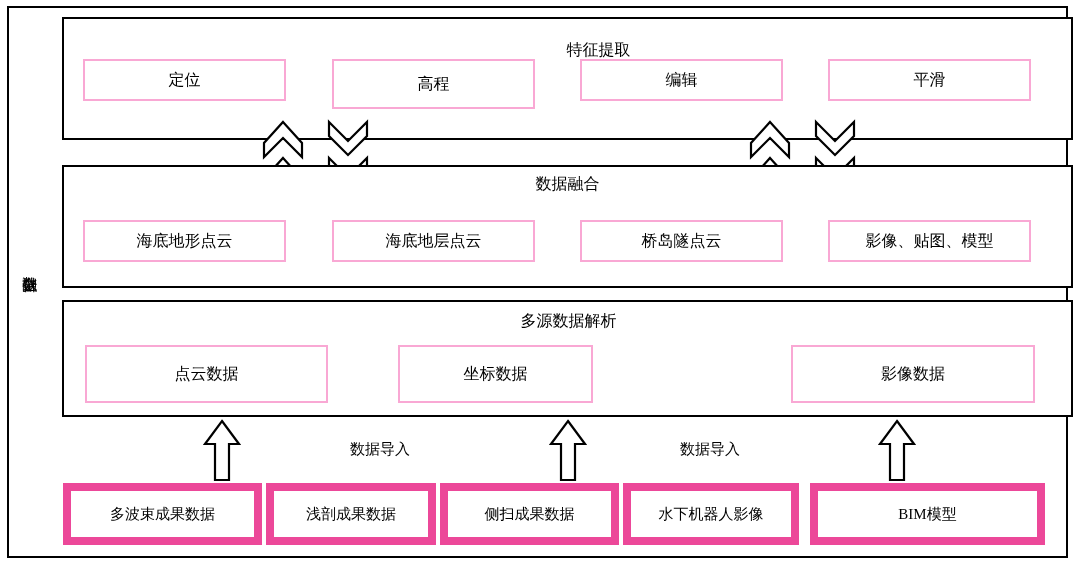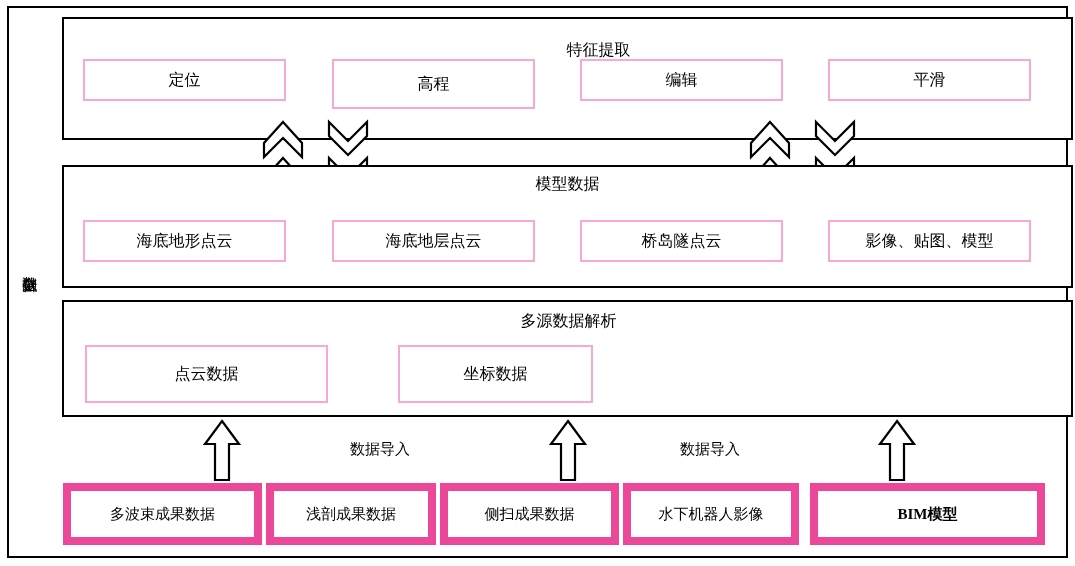--- a/index.html
+++ b/index.html
@@ -134,32 +134,33 @@
   </div>
 
   <div class="chev" style="left:814px; top:120px;">
     <svg width="42" height="74" viewBox="0 0 42 74">
       <polygon points="2,2 21,21 40,2 40,16 21,35 2,16" fill="#ffffff" stroke="#000000" stroke-width="2.2" stroke-linejoin="miter"></polygon>
       <polygon points="2,38 21,57 40,38 40,52 21,71 2,52" fill="#ffffff" stroke="#000000" stroke-width="2.2" stroke-linejoin="miter"></polygon>
     </svg>
   </div>
 
   <div class="layer" style="left:62px; top:165px; width:1011px; height:123px;"></div>
-  <div class="layer-title" style="left:62px; width:1011px; top:174px;">模型数据</div>
+  <div class="layer-title" style="left:62px; width:1011px; top:174px;">数据融合</div>
 
   <div class="item-box" style="left:83px; top:220px; width:203px; height:42px;">海底地形点云</div>
   <div class="item-box" style="left:332px; top:220px; width:203px; height:42px;">海底地层点云</div>
   <div class="item-box" style="left:580px; top:220px; width:203px; height:42px;">桥岛隧点云</div>
   <div class="item-box" style="left:828px; top:220px; width:203px; height:42px;">影像、贴图、模型</div>
 
   <div class="layer" style="left:62px; top:300px; width:1011px; height:117px;"></div>
   <div class="layer-title" style="left:48px; width:1041px; top:311px;">多源数据解析</div>
 
   <div class="item-box" style="left:85px; top:345px; width:243px; height:58px;">点云数据</div>
   <div class="item-box" style="left:398px; top:345px; width:195px; height:58px;">坐标数据</div>
+  <div class="item-box" style="left:791px; top:345px; width:244px; height:58px;">影像数据</div>
 
   <div class="blockarrow" style="left:202px; top:419px;">
     <svg width="40" height="63" viewBox="0 0 40 63">
       <polygon points="20,2 37,25 27,25 27,61 13,61 13,25 3,25" fill="#ffffff" stroke="#000000" stroke-width="2.2" stroke-linejoin="miter"></polygon>
     </svg>
   </div>
   <div class="blockarrow" style="left:548px; top:419px;">
     <svg width="40" height="63" viewBox="0 0 40 63">
       <polygon points="20,2 37,25 27,25 27,61 13,61 13,25 3,25" fill="#ffffff" stroke="#000000" stroke-width="2.2" stroke-linejoin="miter"></polygon>
     </svg>
@@ -170,15 +171,15 @@
     </svg>
   </div>
 
   <div class="conn-label" style="left:300px; top:440px; width:160px;">数据导入</div>
   <div class="conn-label" style="left:630px; top:440px; width:160px;">数据导入</div>
 
   <div class="src-box" style="left:63px; top:483px; width:199px; height:62px;">多波束成果数据</div>
   <div class="src-box" style="left:266px; top:483px; width:170px; height:62px;">浅剖成果数据</div>
   <div class="src-box" style="left:440px; top:483px; width:179px; height:62px;">侧扫成果数据</div>
   <div class="src-box" style="left:623px; top:483px; width:176px; height:62px;">水下机器人影像</div>
-  <div class="src-box" style="left:810px; top:483px; width:235px; height:62px;font-weight:bold;">BIM模型</div>
+  <div class="src-box" style="left:810px; top:483px; width:235px; height:62px;">BIM模型</div>
 
 </div>
 
 </body></html>

